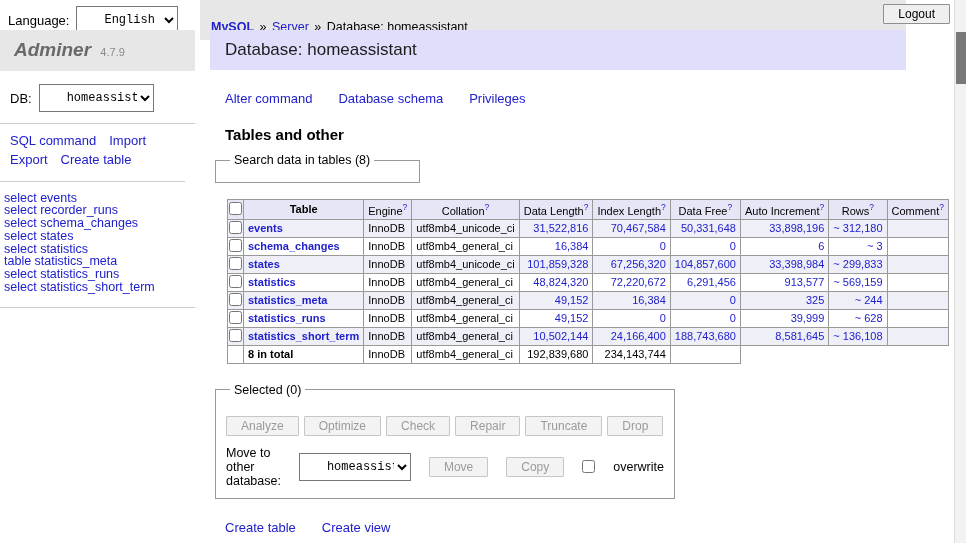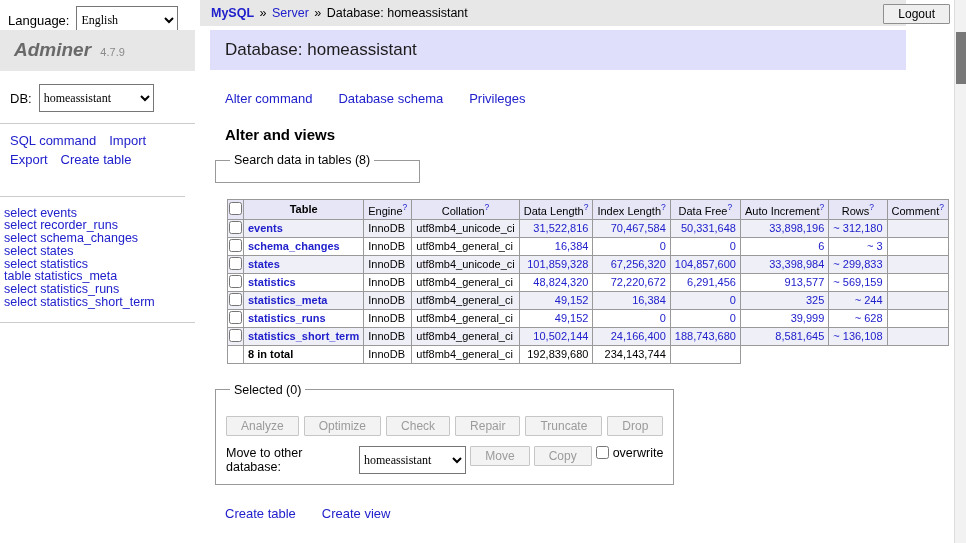--- a/index.html
+++ b/index.html
@@ -18,51 +18,52 @@
     font-size: 12px;
     padding: 2px 14px;
     background: #efefef;
     border: 1px solid #8f8f8f;
     border-radius: 1px;
     color: #000;
     cursor: pointer;
   }
   button:disabled { color: #9b9b9b; border-color: #c6c6c6; background: #f3f3f3; cursor: default; }
   select {
-    font-family: Liberation Serif, serif;
+    font-family: Liberation Mono, monospace;
     font-size: 12px;
     height: 28px;
     border: 1px solid #767676;
     background: #fff;
+    padding-left: 23px;
   }
   input[type="checkbox"] { width: 13px; height: 13px; margin: 0; }
 
   
   .lang { position: absolute; top: 6px; left: 8px; display: flex; align-items: center; gap: 7px; }
   .lang select { width: 102px; }
   .breadcrumb {
     position: absolute; left: 200px; top: 0; width: 706px; height: 26px;
     background: var(--bar, #e7e7e7);
-    padding: 6px 11px; font-size: 12.5px;
+    padding: 20px 11px; font-size: 12.5px;
   }
   .breadcrumb .sep { color: #000; margin: 0 2px; }
   .bold { font-weight: bold; }
   .logout { position: absolute; top: 4px; right: 16px; }
 
   
   .sidebar { position: absolute; left: 0; top: 26px; width: 195px; }
   .sidebar h1 {
     margin-top: 4px; padding: 9px 14px 10px;
     background: var(--bar, #e7e7e7);
     font-size: 19px; font-weight: bold; font-style: italic; color: #696969;
   }
   .sidebar h1 .version { font-size: 11px; font-weight: normal; font-style: normal; color: #8a8a8a; margin-left: 4px; }
   .db-form { padding: 13px 10px 11px; border-bottom: 1px solid #ccc; display: flex; align-items: center; gap: 7px; }
   .db-form select { width: 115px; }
-  .action-links { padding: 8px 10px 26px; border-bottom: 1px solid #ccc; line-height: 1.45; width: 185px; }
+  .action-links { padding: 8px 10px 11px; border-bottom: 1px solid #ccc; line-height: 1.45; width: 185px; }
   .action-links a { margin-right: 13px; white-space: nowrap; display: inline-block; }
   .table-links { padding: 10px 4px 13px; border-bottom: 1px solid #ccc; }
   .table-links a { display: block; font-size: 12.5px; line-height: 1.02; white-space: nowrap; }
 
   
   .content { position: absolute; left: 210px; top: 30px; width: 696px; }
   h2 {
     padding: 10px 15px;
     background: var(--accent, #dfdffc);
     font-size: 17px; font-weight: normal; color: #1c1c1c;
@@ -92,21 +93,21 @@
   thead th, thead td { background: var(--thbg, #e6e6f7); text-align: center; }
   thead th sup { font-size: 8.5px; }
   tbody tr:nth-child(odd) { background: var(--alt, #efeff8); }
   td.num { text-align: right; }
   td.cb-col, thead td.cb-col { text-align: center; padding: 1px; }
   a.tbl-link { font-weight: bold; }
   tfoot td { background: #fff; }
 
   .selected-fs { margin: 19px 0 0 5px; width: 402px; }
   .bulk-buttons { display: flex; gap: 5px; margin-top: 14px; }
-  .move-row { margin-top: 10px; display: flex; align-items: flex-start; gap: 4px; font-size: 12.5px; }
+  .move-row { margin-top: 10px; display: flex; align-items: center; gap: 18px; font-size: 12.5px; }
   .move-row select { width: 112px; }
 
   
   .scrollbar { position: absolute; right: 0; top: 0; width: 12px; height: 543px; background: #f2f2f2; border-left: 1px solid #ddd; }
   .scroll-thumb { position: absolute; left: 1px; top: 32px; width: 10px; height: 52px; background: #787878; }
 </style>
 </head>
 <body>
 
 <div class="page">
@@ -150,21 +151,21 @@
         <a href="#">select statistics_runs</a>
         <a href="#">select statistics_short_term</a>
       </div>
   </div>
 
   <div class="content">
     <h2>Database: homeassistant</h2>
 
     <div class="nav-links"><a href="#">Alter command</a><a href="#">Database schema</a><a href="#">Privileges</a></div>
 
-    <h3>Alter and views</h3>
+    <h3>Tables and other</h3>
 
     <fieldset class="search-fs">
       <legend>Search data in tables (8)</legend>
     </fieldset>
 
     <table>
       <colgroup>
         <col style="width:20px">
           <col style="width:120px">
           <col style="width:44px">

